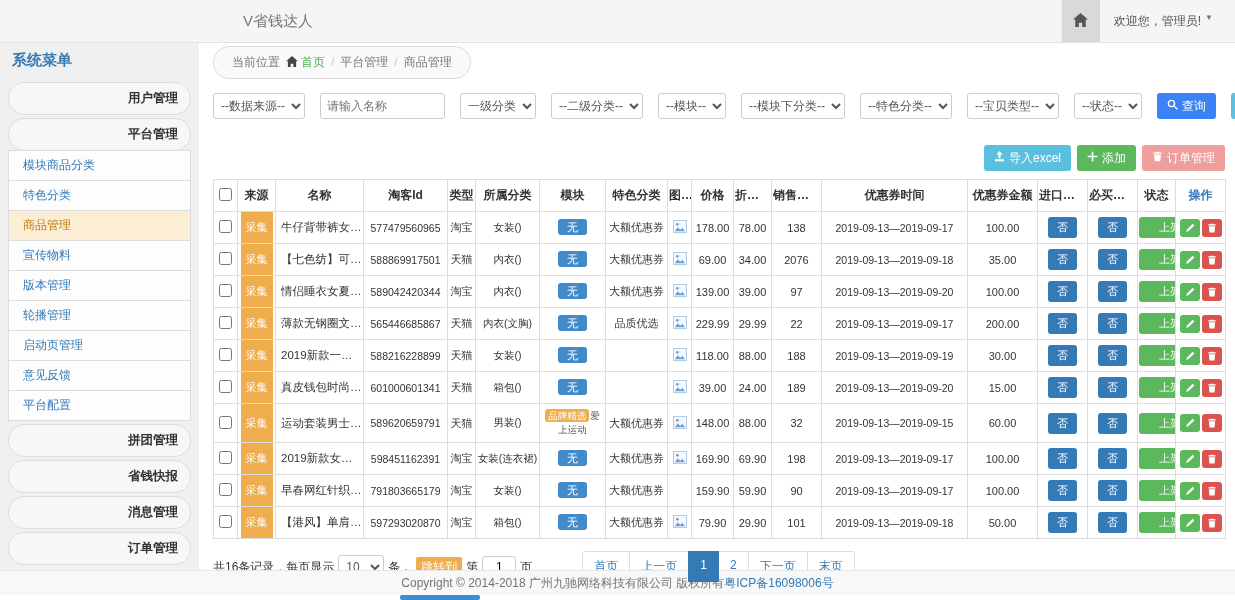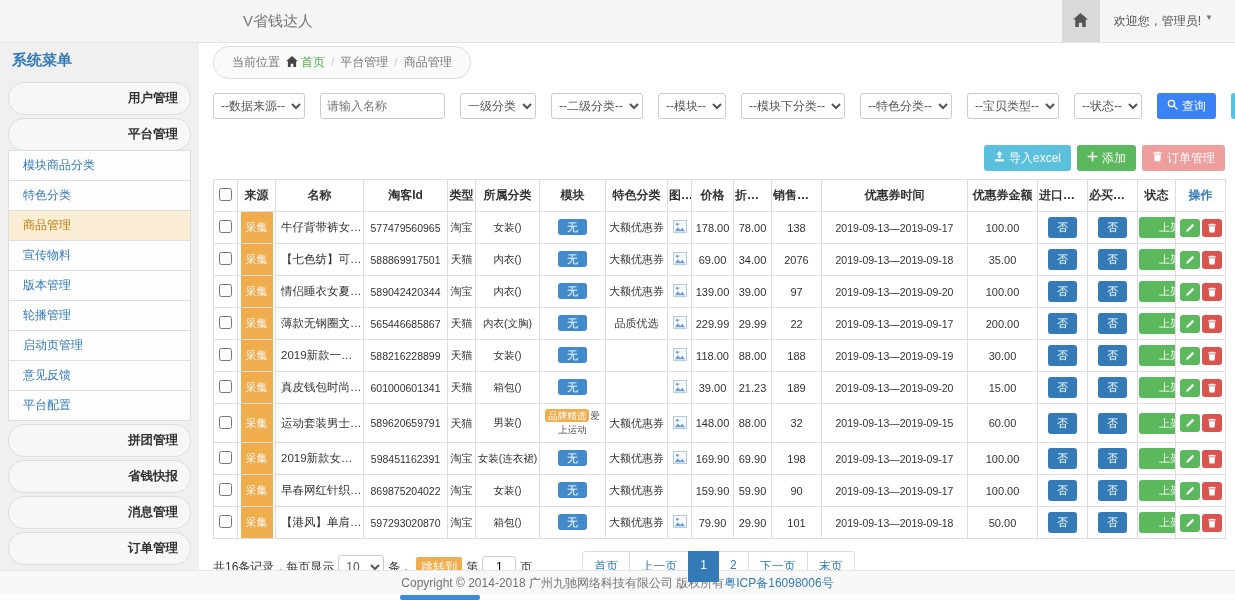--- a/index.html
+++ b/index.html
@@ -393,21 +393,21 @@
           <td>天猫</td>
           <td class="category-cell">箱包()</td>
           <td class="module-cell"><span class="badge-blue">无</span></td>
           <td></td>
           <td><span><svg width="14" height="13" viewBox="0 0 16 15">
                 <rect x="0.5" y="0.5" width="15" height="14" fill="#f4f8fd" stroke="#a8c4e0"></rect>
                 <circle cx="5" cy="5" r="1.6" fill="#6f9fd8"></circle>
                 <path d="M2 13l3.5-4.5 2.8 3 2.2-2.5L14 13z" fill="#6f9fd8"></path>
               </svg></span></td>
           <td>39.00</td>
-          <td>21.23</td>
+          <td>24.00</td>
           <td>189</td>
           <td class="time-cell">2019-09-13—2019-09-20</td>
           <td>15.00</td>
           <td><button class="pill-blue">否</button></td>
           <td><button class="pill-blue">否</button></td>
           <td><button class="pill-green">上架</button></td>
           <td><button class="op-btn op-edit">
               <svg width="10" height="10" viewBox="0 0 16 16" fill="#fff">
                 <path d="M12.2 1.2l2.6 2.6-9.4 9.4-3.5.9.9-3.5z"></path>
               </svg>
@@ -478,21 +478,21 @@
             </button><button class="op-btn op-del">
               <svg width="10" height="10" viewBox="0 0 16 16" fill="#fff">
                 <path d="M6 1h4l1 1h3v2H2V2h3zM3 5h10l-.9 10H3.9z"></path>
               </svg>
             </button></td>
         </tr>
         <tr>
           <td><input type="checkbox" style=""></td>
           <td><span class="badge-orange">采集</span></td>
           <td class="name-cell">早春网红针织开衫女春...</td>
-          <td class="mono-cell">869875204022</td>
+          <td class="mono-cell">791803665179</td>
           <td>淘宝</td>
           <td class="category-cell">女装()</td>
           <td class="module-cell"><span class="badge-blue">无</span></td>
           <td>大额优惠券</td>
           <td></td>
           <td>159.90</td>
           <td>59.90</td>
           <td>90</td>
           <td class="time-cell">2019-09-13—2019-09-17</td>
           <td>100.00</td>

